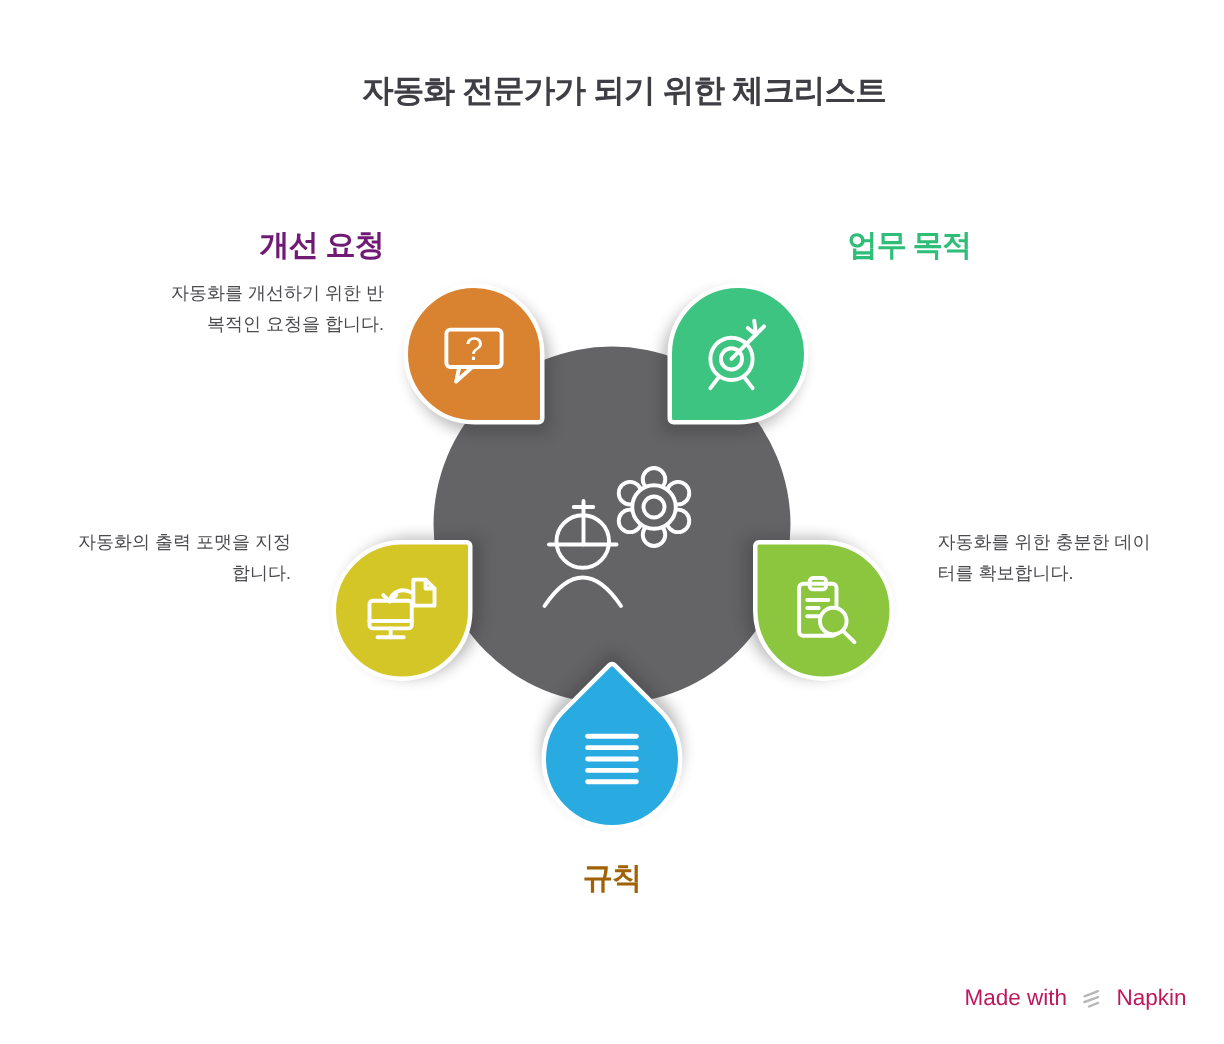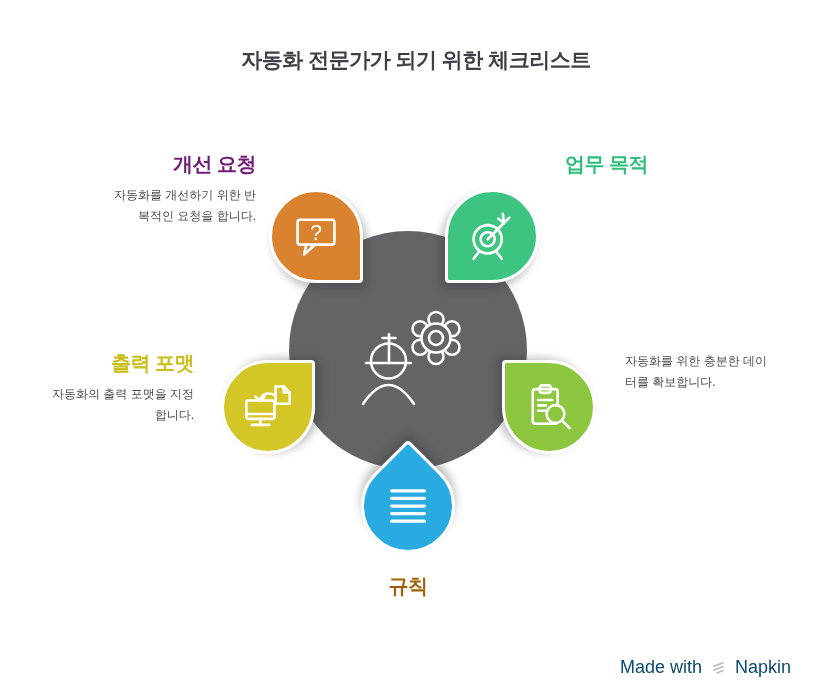--- a/index.html
+++ b/index.html
@@ -36,28 +36,28 @@
     transform:rotate(45deg);
     box-shadow:-5px -5px 9px rgba(50,50,50,.32);}
   .petal svg{display:block;}
   .unrotate{transform:rotate(-45deg);}
   .icon-stroke{stroke:#fff;stroke-width:2.4;fill:none;stroke-linecap:round;stroke-linejoin:round;}
   
   .label-block{position:absolute;z-index:3;}
   .label-title{font-size:20px;font-weight:700;line-height:24px;margin:0 0 9px 0;letter-spacing:-0.5px;}
   .label-desc{font-size:12px;color:#4B4B4F;line-height:21px;white-space:pre-line;margin:0;}
   .block-improvement{right:560px;top:152px;text-align:right;}
-  .block-purpose{left:565px;top:152px;text-align:center;}
+  .block-purpose{left:565px;top:152px;text-align:center;font-family:Liberation Serif, serif;}
   .block-output{right:622px;top:351px;text-align:right;}
   .block-input{left:625px;top:351px;text-align:left;}
   .block-rules{left:50%;transform:translateX(-50%);top:574px;text-align:center;}
   
   .footer{
     position:absolute;right:25px;top:657px;display:flex;align-items:center;gap:10px;
-    font-size:18px;color:#0c4a6e;z-index:3;
+    font-size:15px;color:#be185d;z-index:3;
   }
   .footer svg{display:block;}
 </style>
 </head>
 <body>
 
 <div class="page-title">자동화 전문가가 되기 위한 체크리스트</div>
 
 <div class="center-circle" style="background-color: rgb(100, 100, 103);">
   <svg width="238" height="238" viewBox="0 0 238 238">
@@ -154,21 +154,20 @@
   <div class="label-title" style="color: #701a75;">개선 요청</div>
   <div class="label-desc">자동화를 개선하기 위한 반
 복적인 요청을 합니다.</div>
 </div>
 
 <div class="label-block block-purpose">
   <div class="label-title" style="color: rgb(47, 190, 120);">업무 목적</div>
 </div>
 
 <div class="label-block block-output">
-  <div class="label-title" style="color: rgb(201, 189, 24);">출력 포맷</div>
   <div class="label-desc">자동화의 출력 포맷을 지정
 합니다.</div>
 </div>
 
 <div class="label-block block-input">
   <div class="label-desc">자동화를 위한 충분한 데이
 터를 확보합니다.</div>
 </div>
 
 <div class="label-block block-rules">

